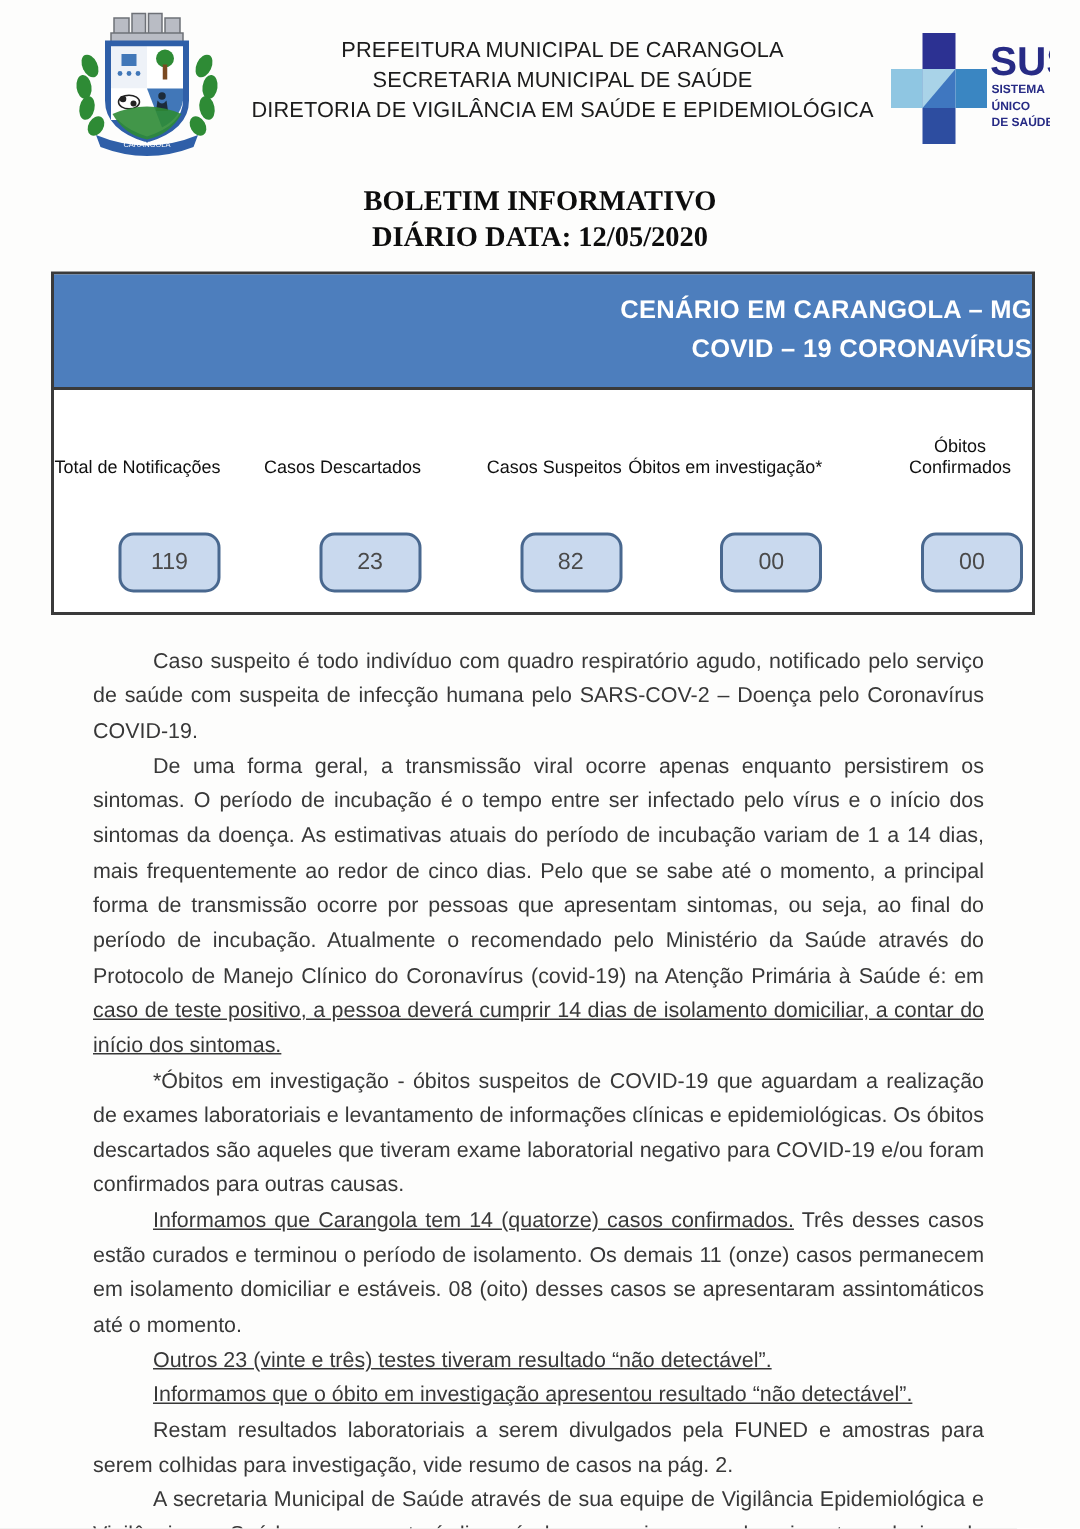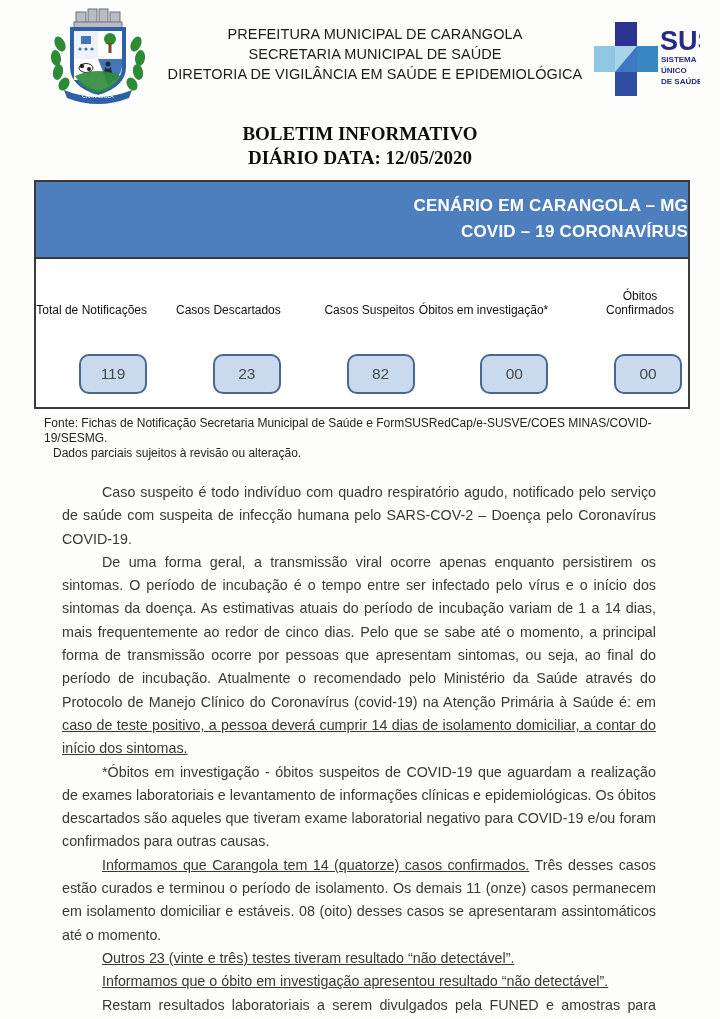--- a/index.html
+++ b/index.html
@@ -150,24 +150,20 @@
       <div class="stat-value">00</div>
     </div>
 
     <div class="stat-col">
       <div class="stat-label">Óbitos Confirmados</div>
       <div class="stat-value">00</div>
     </div>
   </div>
   </div>
 
-  <div class="source-note">
-    <div class="l1">Fonte: Fichas de Notificação Secretaria Municipal de Saúde e FormSUSRedCap/e-SUSVE/COES MINAS/COVID-19/SESMG.</div>
-    <div class="l2">Dados parciais sujeitos à revisão ou alteração.</div>
-  </div>
 
   <div class="body-text">
       <p><span>Caso suspeito é todo indivíduo com quadro respiratório agudo, notificado pelo serviço de saúde com suspeita de infecção humana pelo SARS-COV-2 – Doença pelo Coronavírus COVID-19.</span></p>
       <p><span>De uma forma geral, a transmissão viral ocorre apenas enquanto persistirem os sintomas. O período de incubação é o tempo entre ser infectado pelo vírus e o início dos sintomas da doença. As estimativas atuais do período de incubação variam de 1 a 14 dias, mais frequentemente ao redor de cinco dias. Pelo que se sabe até o momento, a principal forma de transmissão ocorre por pessoas que apresentam sintomas, ou seja, ao final do período de incubação. Atualmente o recomendado pelo Ministério da Saúde através do Protocolo de Manejo Clínico do Coronavírus (covid-19) na Atenção Primária à Saúde é: em </span><span class="u">caso de teste positivo, a pessoa deverá cumprir 14 dias de isolamento domiciliar, a contar do início dos sintomas.</span></p>
       <p><span>*Óbitos em investigação - óbitos suspeitos de COVID-19 que aguardam a realização de exames laboratoriais e levantamento de informações clínicas e epidemiológicas. Os óbitos descartados são aqueles que tiveram exame laboratorial negativo para COVID-19 e/ou foram confirmados para outras causas.</span></p>
       <p><span class="u">Informamos que Carangola tem 14 (quatorze) casos confirmados.</span><span> Três desses casos estão curados e terminou o período de isolamento. Os demais 11 (onze) casos permanecem em isolamento domiciliar e estáveis. 08 (oito) desses casos se apresentaram assintomáticos até o momento.</span></p>
       <p><span class="u">Outros 23 (vinte e três) testes tiveram resultado “não detectável”.</span></p>
       <p><span class="u">Informamos que o óbito em investigação apresentou resultado “não detectável”.</span></p>
       <p><span>Restam resultados laboratoriais a serem divulgados pela FUNED e amostras para serem colhidas para investigação, vide resumo de casos na pág. 2.</span></p>
       <p><span>A secretaria Municipal de Saúde através de sua equipe de Vigilância Epidemiológica e Vigilância em Saúde, sempre estará disponível para quaisquer esclarecimentos relacionado ao tema aqui exposto.</span></p>

